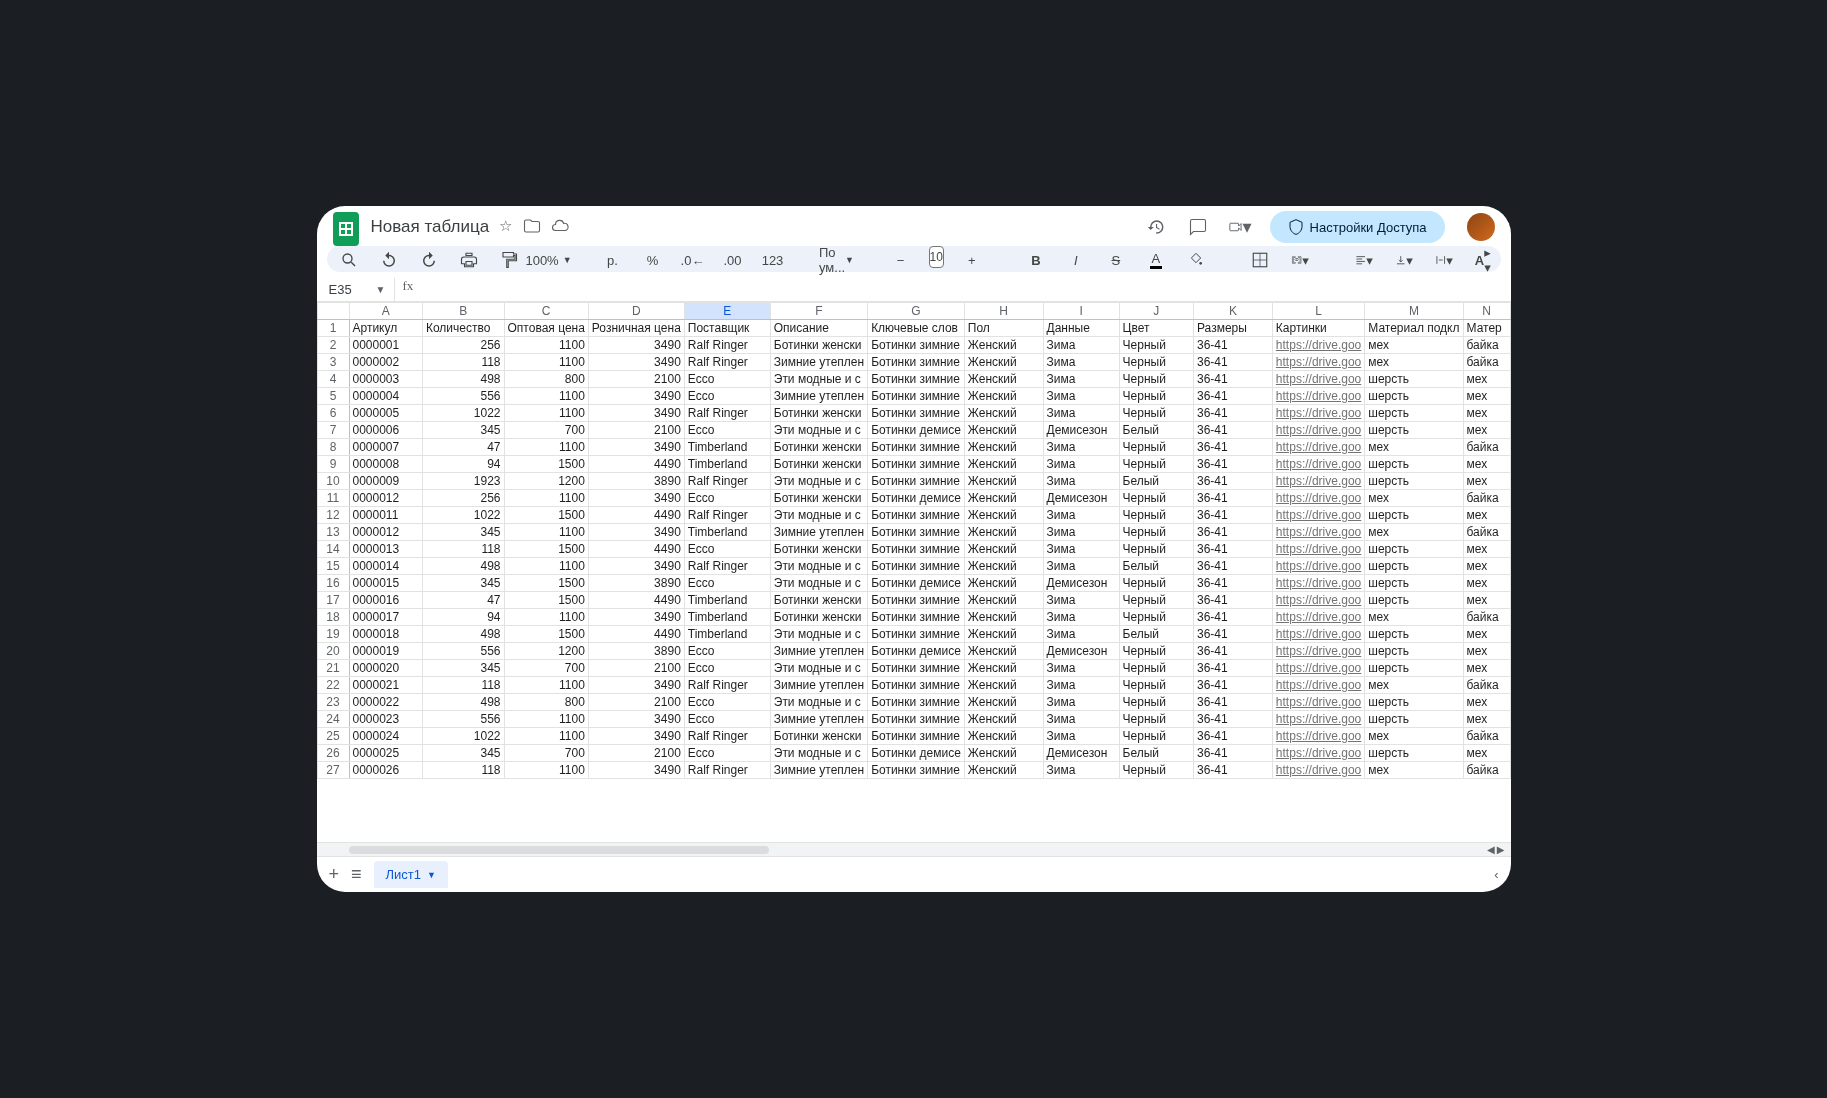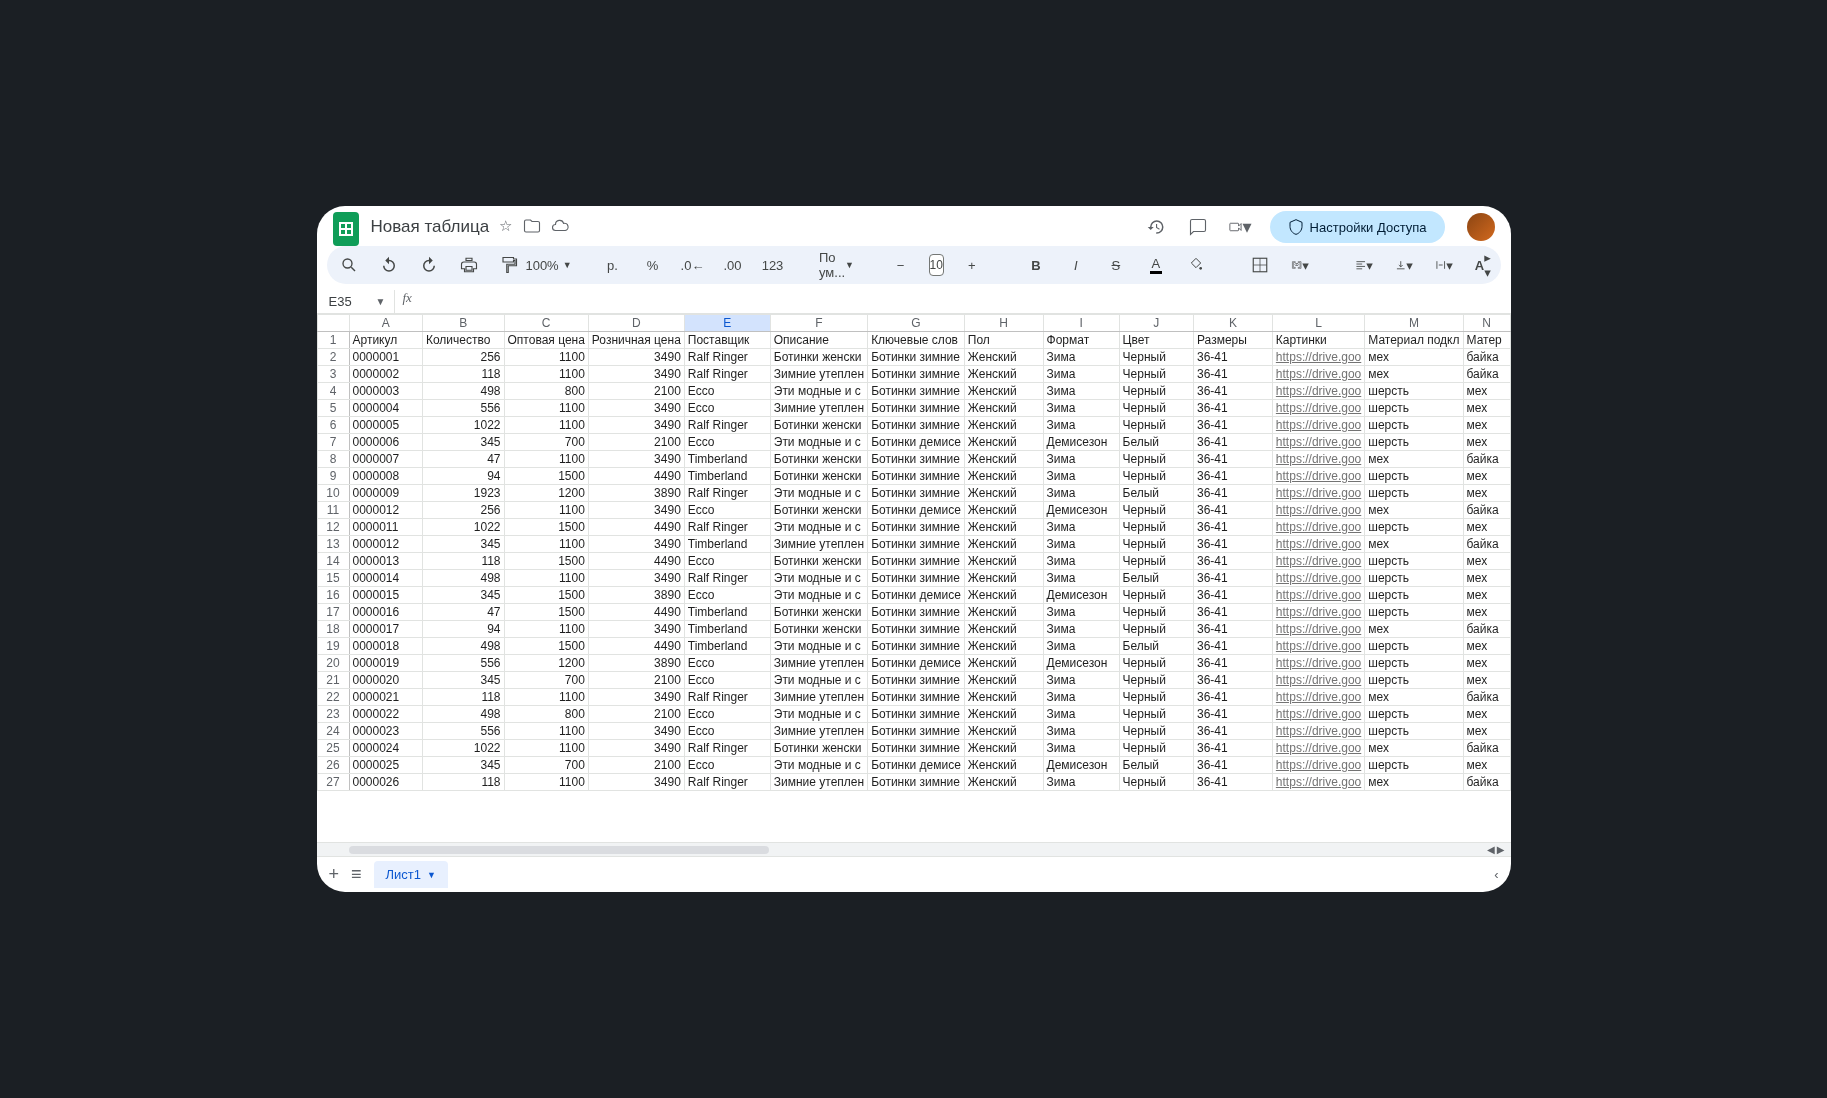--- a/index.html
+++ b/index.html
@@ -12,31 +12,31 @@
 .title-row{display:flex;align-items:center;gap:10px}
 .doc-title{font-size:17px;color:#3c4043}
 .title-icons{display:flex;gap:10px;color:#5f6368}
 .title-icons span{cursor:pointer;font-size:15px}
 .menubar{display:flex;gap:2px;font-size:13px;color:#3c4043;margin-top:2px}
 .menubar span{padding:3px 8px;border-radius:4px;cursor:pointer}
 .title-right{margin-left:auto;display:flex;align-items:center;gap:18px}
 .icon-btn{width:24px;height:24px;color:#5f6368;cursor:pointer;display:flex;align-items:center;justify-content:center;font-size:18px}
 .share-btn{background:#c2e7ff;border-radius:20px;padding:8px 18px;font-size:13px;color:#001d35;cursor:pointer;display:flex;align-items:center;gap:6px;font-weight:500}
 .avatar{width:28px;height:28px;border-radius:50%;background:linear-gradient(135deg,#8b4513,#d2691e);margin-left:4px}
-.toolbar{margin:6px 10px;background:#edf2fa;border-radius:24px;height:38px;display:flex;align-items:center;padding:0 10px;gap:16px;color:#444746;font-size:13px}
+.toolbar{margin:6px 10px;background:#edf2fa;border-radius:24px;height:26px;display:flex;padding:0 10px;gap:16px;color:#444746;font-size:13px}
 .toolbar .tbtn{min-width:24px;height:28px;display:flex;align-items:center;justify-content:center;cursor:pointer;border-radius:4px;padding:0 3px}
 .toolbar .sep{width:1px;height:20px;background:#c7c7c7;margin:0 4px}
 .zoom{display:flex;align-items:center;gap:4px}
 .fontsize-box{border:1px solid #747775;border-radius:4px;width:30px;height:22px;display:flex;align-items:center;justify-content:center;font-size:12px;background:#fff}
 .toolbar .spacer{flex:1}
 .chevup{width:24px;height:24px;display:flex;align-items:center;justify-content:center;cursor:pointer}
 .namebox-row{display:flex;align-items:flex-start;height:24px;border-bottom:1px solid #e1e3e1;padding:0 4px;font-size:13px;color:#3c4043}
 .namebox{width:74px;padding:0 8px;display:flex;align-items:center;justify-content:space-between;border-right:1px solid #e1e3e1;height:100%}
 .namebox .dd{color:#5f6368;font-size:10px}
-.fx{padding:0 8px;color:#5f6368;font-style:italic;font-family:serif}
+.fx{padding:0 8px;color:#5f6368;font-family:serif}
 .grid-container{flex:1;overflow:hidden;position:relative}
 .grid-scroll{overflow:auto;height:100%;width:100%}
 .grid{border-collapse:collapse;font-size:12px;color:#1f1f1f;table-layout:fixed}
 .grid th,.grid td{border:1px solid #e1e3e1;height:17px;white-space:nowrap;overflow:hidden;padding:0 3px;text-align:left;vertical-align:middle}
 .grid th{background:#fff;font-weight:400;color:#5f6368;text-align:center;position:sticky;top:0;z-index:2}
 .grid th.rowhdr{position:sticky;left:0;z-index:3;width:32px;min-width:32px;text-align:center}
 .grid td.rowhdr{background:#fff;color:#5f6368;text-align:center;position:sticky;left:0;z-index:1;border-right:1px solid #c0c0c0;width:32px;min-width:32px}
 .grid th.colhdr{border-bottom:1px solid #c0c0c0}
 .grid th.selected{background:#d3e3fd;color:#0b57d0}
 .grid td.num{text-align:right}
@@ -268,21 +268,21 @@
             <tr>
               <td class="rowhdr">1</td>
               <td>Артикул</td>
               <td>Количество</td>
               <td>Оптовая цена</td>
               <td>Розничная цена</td>
               <td>Поставщик</td>
               <td>Описание</td>
               <td>Ключевые слов</td>
               <td>Пол</td>
-              <td>Формат</td>
+              <td>Данные</td>
               <td>Цвет</td>
               <td>Размеры</td>
               <td>Картинки</td>
               <td>Материал подкл</td>
               <td>Матер</td>
             </tr>
             <tr>
               <td class="rowhdr">2</td>
               <td>0000001</td>
               <td class="num">256</td>

